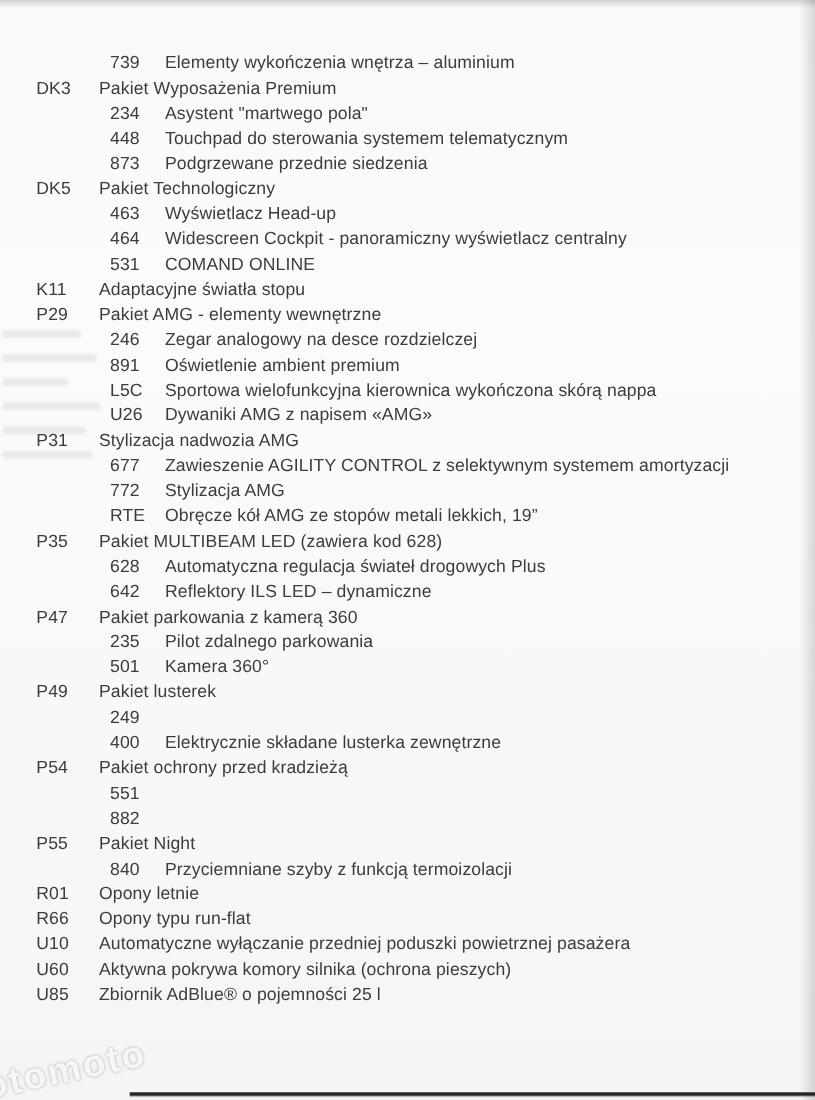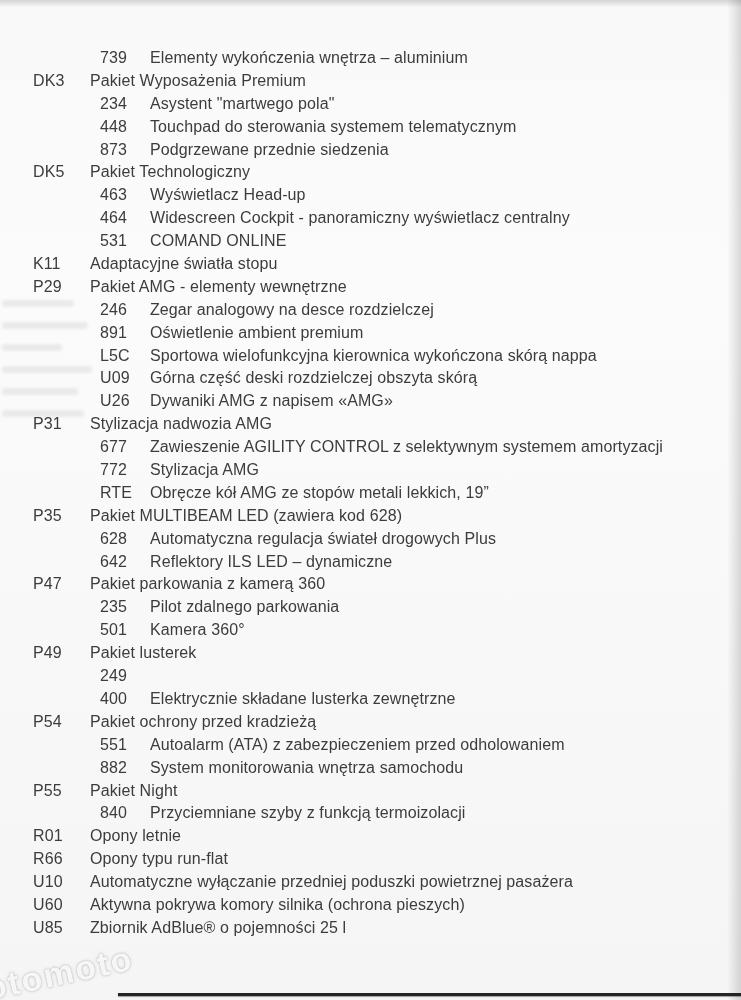--- a/index.html
+++ b/index.html
@@ -165,24 +165,20 @@
       </div>
       <div class="row sub">
         <span class="code">891</span>
         <span class="desc">Oświetlenie ambient premium</span>
       </div>
       <div class="row sub">
         <span class="code">L5C</span>
         <span class="desc">Sportowa wielofunkcyjna kierownica wykończona skórą nappa</span>
       </div>
       <div class="row sub">
-        <span class="code">U09</span>
-        <span class="desc">Górna część deski rozdzielczej obszyta skórą</span>
-      </div>
-      <div class="row sub">
         <span class="code">U26</span>
         <span class="desc">Dywaniki AMG z napisem «AMG»</span>
       </div>
       <div class="row top">
         <span class="code">P31</span>
         <span class="desc">Stylizacja nadwozia AMG</span>
       </div>
       <div class="row sub">
         <span class="code">677</span>
         <span class="desc">Zawieszenie AGILITY CONTROL z selektywnym systemem amortyzacji</span>
@@ -229,25 +225,23 @@
       <div class="row sub">
         <span class="code">400</span>
         <span class="desc">Elektrycznie składane lusterka zewnętrzne</span>
       </div>
       <div class="row top">
         <span class="code">P54</span>
         <span class="desc">Pakiet ochrony przed kradzieżą</span>
       </div>
       <div class="row sub">
         <span class="code">551</span>
-        <span class="desc">Autoalarm (ATA) z zabezpieczeniem przed odholowaniem</span>
       </div>
       <div class="row sub">
         <span class="code">882</span>
-        <span class="desc">System monitorowania wnętrza samochodu</span>
       </div>
       <div class="row top">
         <span class="code">P55</span>
         <span class="desc">Pakiet Night</span>
       </div>
       <div class="row sub">
         <span class="code">840</span>
         <span class="desc">Przyciemniane szyby z funkcją termoizolacji</span>
       </div>
       <div class="row top">

